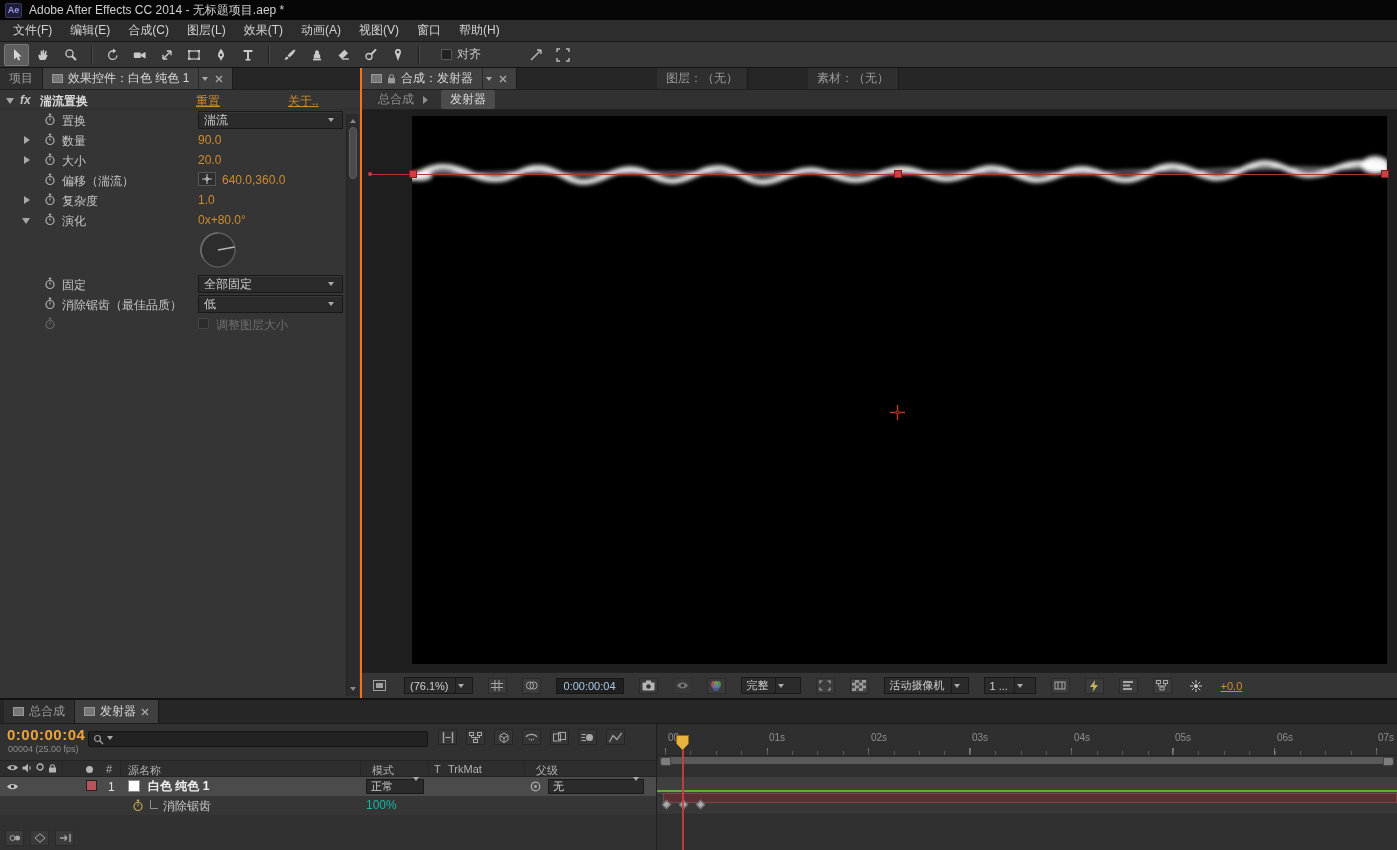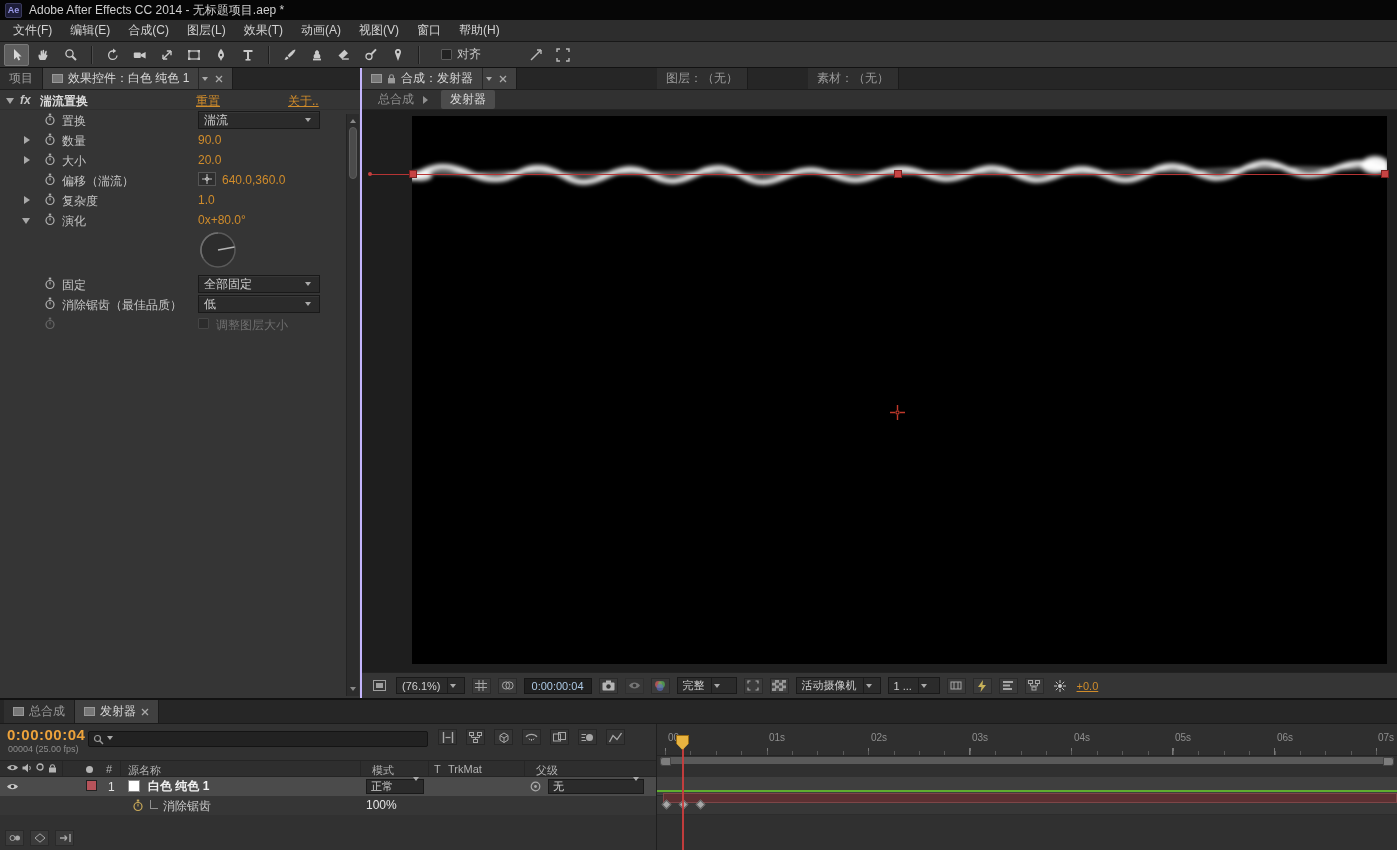--- a/index.html
+++ b/index.html
@@ -18,21 +18,21 @@
 
 .toolbar{height:26px;background:#363636;border-bottom:1px solid #121212;display:flex;align-items:center;padding:0 4px;gap:2px}
 .tool{width:25px;height:22px;display:flex;align-items:center;justify-content:center;border-radius:2px;border:1px solid transparent}
 .tool.active{background:#5e5e5e;border-color:#787878}
 .tb-sep{width:1px;height:18px;background:#1d1d1d;margin:0 6px;box-shadow:1px 0 0 #4a4a4a}
 .snap{display:flex;align-items:center;gap:5px;margin-left:14px}
 .checkbox{width:11px;height:11px;background:#222;border:1px solid #5a5a5a;border-radius:1px}
 .checkbox.dim{opacity:.45}
 
 
-.main{display:flex;height:630px;background:#c4b5fd}
+.main{display:flex;height:630px;background:#f97316}
 .left-panel{width:360px;background:#353535;position:relative;margin-right:2px}
 .comp-panel{flex:1;background:#353535;position:relative}
 
 .ptabs{height:22px;background:#262626;display:flex;align-items:stretch;border-bottom:1px solid #1e1e1e}
 .ptab{display:flex;align-items:center;gap:5px;padding:0 9px;background:#2f2f2f;color:#9a9a9a;border-right:1px solid #1b1b1b}
 .ptab.active{background:#404040;color:#d8d8d8}
 .pg-icon{width:11px;height:9px;background:#777;border:1px solid #999;display:inline-block}
 .tab-dd{width:12px;height:100%;display:flex;align-items:center;justify-content:center;border-left:1px solid #262626;margin-left:4px}
 .arrow-dn{width:0;height:0;border:3px solid transparent;border-top:4px solid #aaa;margin-top:3px}
 .xicon svg{display:block}
@@ -42,40 +42,40 @@
 .fxrow{position:relative;height:20px}
 .fx-head{position:relative;height:20px;border-bottom:1px solid #2e2e2e}
 .tri-r{position:absolute;top:6px;width:0;height:0;border:4px solid transparent;border-left:6px solid #a8a8a8}
 .tri-d{position:absolute;top:8px;width:0;height:0;border:4px solid transparent;border-top:6px solid #a8a8a8}
 .sw{position:absolute;left:44px;top:3px}
 .sw.dim{opacity:.4}
 .fx-label{position:absolute;left:62px;top:3px;color:#c5c5c5;white-space:nowrap}
 .fx-label.dim{color:#6e6e6e}
 .fx-val{position:absolute;left:198px;top:3px;color:#d08c2b}
 .link{color:#d08c2b;text-decoration:underline}
-.dd{position:absolute;left:198px;top:1px;width:122px;height:17px;display:flex;align-items:center;background:#2b2b2b;border:1px solid #191919;box-shadow:inset 0 1px 0 rgba(255,255,255,.06);padding:8px 5px;color:#cfcfcf}
+.dd{position:absolute;left:198px;top:1px;width:145px;height:17px;display:flex;align-items:center;background:#2b2b2b;border:1px solid #191919;box-shadow:inset 0 1px 0 rgba(255,255,255,.06);padding:8px 5px;color:#cfcfcf}
 .dd .dd-arrow{margin-left:auto;height:100%;display:flex;align-items:center;justify-content:center;width:13px;border-left:1px solid #1c1c1c}
 .point-btn{position:absolute;left:198px;top:2px;width:18px;height:14px;background:#2e2e2e;border:1px solid #555;display:flex;align-items:center;justify-content:center}
 .vscroll{position:absolute;right:1px;top:46px;bottom:2px;width:13px;background:#2c2c2c;border-left:1px solid #232323}
 .vs-btn{height:11px;display:flex;align-items:center;justify-content:center}
 .vs-thumb{position:absolute;left:2px;right:2px;top:13px;height:52px;background:#4b4b4b;border:1px solid #5c5c5c;border-radius:5px}
 .arr-up{width:0;height:0;border:3px solid transparent;border-bottom:4px solid #888}
 .arr-dn2{width:0;height:0;border:3px solid transparent;border-top:4px solid #888}
 
 
 .breadcrumb{height:20px;background:#313131;border-bottom:1px solid #232323;display:flex;align-items:center;gap:9px;padding:0 16px;color:#8f8f8f}
 .crumb-sep{width:0;height:0;border:4px solid transparent;border-left:5px solid #8f8f8f}
 .crumb-current{background:#4c4c4c;color:#dcdcdc;padding:1px 9px;border-radius:2px}
 .viewport{position:absolute;left:0;right:0;top:42px;bottom:26px;background:#1e1e1e;overflow:hidden}
 .comp-rect{position:absolute;left:50px;top:6px;width:975px;height:548px;background:#000}
 .redline{position:absolute;left:0;top:58px;width:100%;height:1px;background:#b63434}
 .redline-ext{position:absolute;left:-42px;top:58px;width:42px;height:1px;background:#b63434}
 .red-dot{position:absolute;width:4px;height:4px;background:#c54040;border-radius:50%}
 .handle{position:absolute;width:8px;height:8px;background:#c74343;border:1px solid #7e2020;top:54px}
-.comp-bottom{position:absolute;left:0;right:0;bottom:0;height:26px;background:#353535;border-top:1px solid #222;display:flex;align-items:center;gap:7px;padding:0 8px;font-size:11px}
+.comp-bottom{position:absolute;left:0;right:0;bottom:0;height:26px;background:#353535;border-top:1px solid #222;display:flex;align-items:center;gap:15px;padding:0 8px;font-size:11px}
 .cicon{width:19px;height:16px;display:flex;align-items:center;justify-content:center;background:#3b3b3b;border:1px solid #2a2a2a}
 .cicon.flat{background:none;border:none}
 .dd2{position:static;display:inline-flex;width:auto;min-width:60px;height:17px;align-items:center;background:#2b2b2b;border:1px solid #191919;padding:0 5px;color:#cfcfcf}
 .dd2 .dd-arrow{margin-left:6px;height:100%;display:flex;align-items:center;justify-content:center;width:12px;border-left:1px solid #1c1c1c}
 .time-chip{background:#202020;border:1px solid #161616;padding:1px 7px;color:#abc8e4;font-size:11px}
 .checker{width:14px;height:11px;background:conic-gradient(#999 25%,#4a4a4a 0 50%,#999 0 75%,#4a4a4a 0) 0 0/7px 5.5px}
 
 
 .timeline{position:relative;height:152px;background:#2e2e2e;border-top:2px solid #121212}
 .tl-tabs{height:24px;background:#262626;display:flex;align-items:stretch;border-bottom:1px solid #1b1b1b;padding-left:4px}
@@ -751,21 +751,21 @@
       <div class="prop-row">
         <span style="position:absolute;left:132px;top:3px">
             <svg width="12" height="13" viewBox="0 0 12 13">
               <circle cx="6" cy="7.5" r="4" fill="none" stroke="#c9a959" stroke-width="1.2"></circle>
               <line x1="6" y1="7.5" x2="6" y2="4.8" stroke="#c9a959"></line>
               <rect x="4.8" y="0.6" width="2.4" height="2" fill="#c9a959"></rect>
             </svg>
           </span>
         <span style="position:absolute;left:150px;top:4px;width:8px;height:9px;border-left:1px solid #8f8f8f;border-bottom:1px solid #8f8f8f"></span>
         <span style="position:absolute;left:163px;top:2px;color:#c9c9c9">消除锯齿</span>
-        <span style="position:absolute;left:366px;top:2px;color:#e5e5e5">100%</span>
+        <span style="position:absolute;left:366px;top:2px;color:#14b8a6">100%</span>
       </div>
 
       <span class="tl-bottom-icons">
         <span class="cicon">
             <svg width="12" height="10" viewBox="0 0 12 10">
               <circle cx="3.5" cy="5" r="2.5" fill="none" stroke="#a8a8a8"></circle>
               <circle cx="8.5" cy="5" r="2.5" fill="#a8a8a8"></circle>
             </svg>
           </span>
         <span class="cicon">

